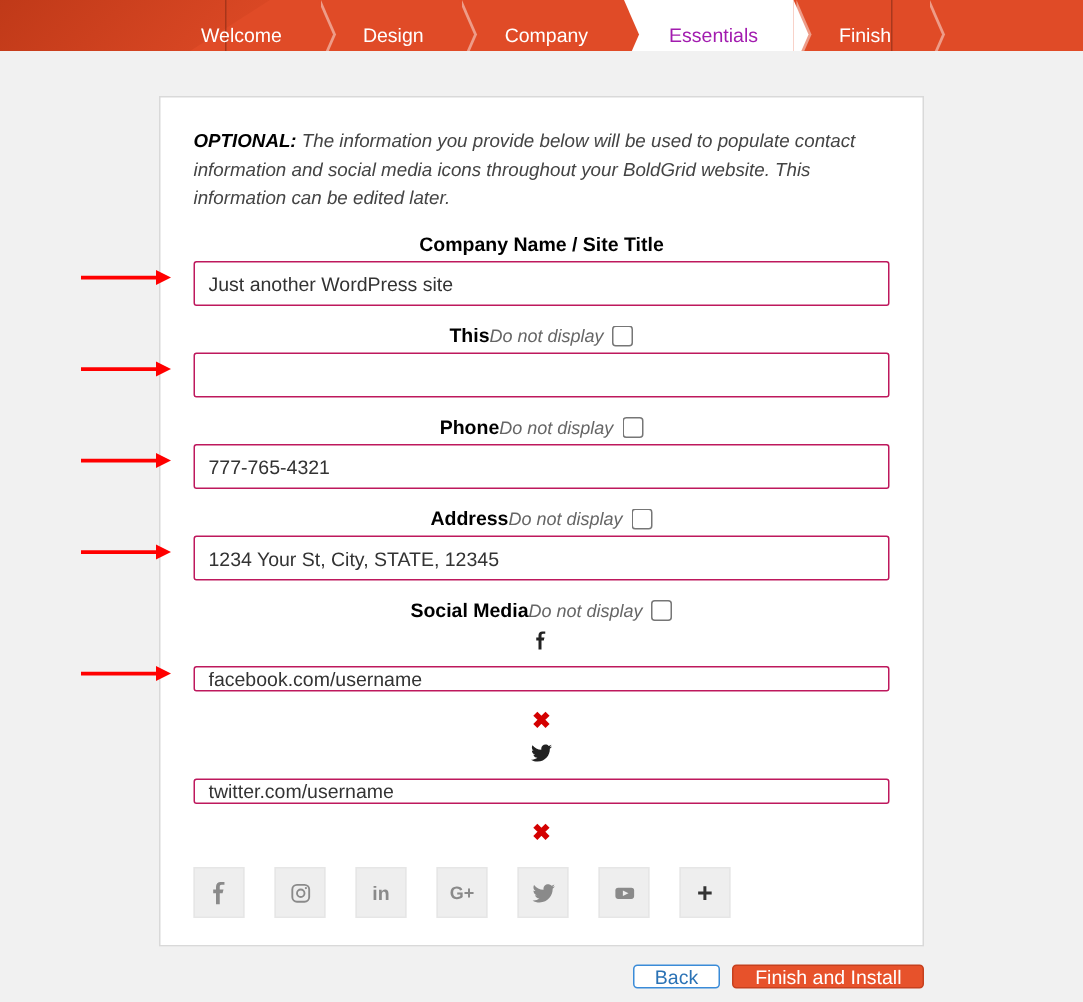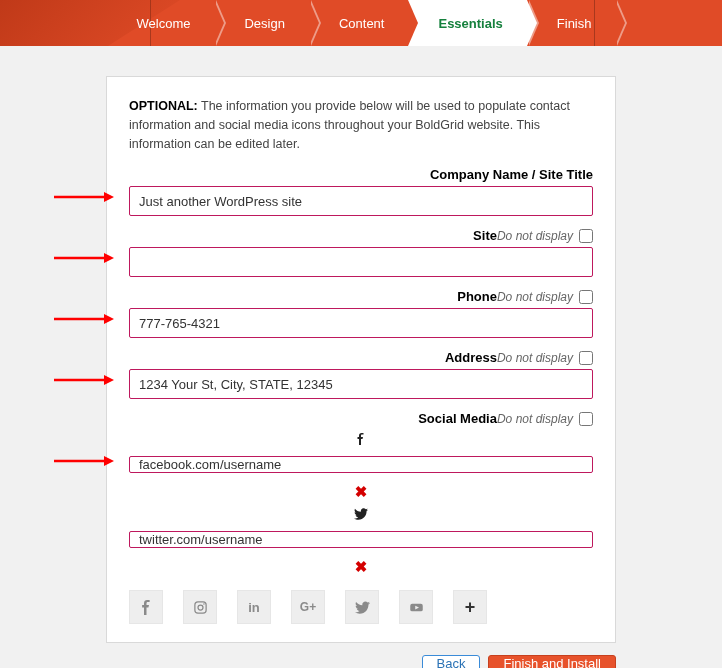--- a/index.html
+++ b/index.html
@@ -1,32 +1,32 @@
 <!DOCTYPE html>
 <html><head>
 <meta charset="utf-8">
 <style>
 * { box-sizing: border-box; margin: 0; padding: 0; }
 body { font-family: -apple-system, "Segoe UI", Arial, sans-serif; background: #f1f1f1; width: 722px; height: 668px; overflow: hidden; font-size: 13px; color: #333; }
-.topbar { height: 46px; background: #e04b27; display: flex; justify-content: center; align-items: stretch; position: relative; overflow: hidden; }
+.topbar { height: 34px; background: #e04b27; display: flex; justify-content: center; align-items: stretch; position: relative; overflow: hidden; }
 .topbar::before, .topbar::after { content:""; position:absolute; top:0; bottom:0; width:1px; background:rgba(0,0,0,.25);}
 .topbar::before { left:150px; } .topbar::after { right:127px; }
 .shard { position:absolute; top:0; left:0; width:180px; height:46px; background:linear-gradient(135deg, rgba(160,40,10,.5), rgba(0,0,0,0)); clip-path: polygon(0 0, 100% 0, 60% 100%, 0 100%); }
 .steps { display:flex; align-items:stretch; height:46px; }
 .step { position:relative; display:flex; align-items:center; padding: 0 24px 0 30px; color:#fff; font-size:13px; }
 .step::after { content:""; position:absolute; right:-10px; top:0; width:0; height:0; border-top:23px solid transparent; border-bottom:23px solid transparent; border-left:10px solid #e04b27; z-index:2; }
 .step::before { content:""; position:absolute; right:-12px; top:0; width:0; height:0; border-top:23px solid transparent; border-bottom:23px solid transparent; border-left:10px solid rgba(255,255,255,.45); z-index:1; }
-.step.active { background:#fff; color:#15803d;font-weight:bold; }
+.step.active { background:#fff; color:#a21caf; }
 .step.active::after { border-left-color:#fff; }
 .step:last-child::after, .step:last-child::before { display:block; }
 .card { width: 510px; margin: 30px auto 0; background:#fff; border:1px solid #d9d9d9; padding: 20px 22px 18px; position:relative; }
-.intro { font-size: 12.5px; line-height: 1.5; color:#444; margin-bottom: 14px; }
+.intro { font-size: 12.5px; line-height: 1.5; color:#444; margin-bottom: 14px; font-style: italic; }
 .intro b { color:#000; }
 .field { margin-top: 12px; }
-.label-row { display:flex; justify-content:flex-end; align-items:center; margin-bottom:4px; }
+.label-row { display:flex; justify-content:center; align-items:center; margin-bottom:4px; }
 .label { font-weight:700; font-size:13px; color:#000; }
 .dnd { display:flex; align-items:center; gap:6px; font-style:italic; color:#666; font-size:12px; }
 .dnd input { width:14px; height:14px; accent-color:#888; }
 .tf { width:100%; height:30px; border:1px solid #be185d; padding: 0 9px; font-size:13px; color:#333; outline:none; border-radius:2px; }
 .social-row { display:flex; align-items:center; gap:10px; margin-top:6px;flex-direction:column; }
 .social-row .icon { width:16px; display:flex; justify-content:center; color:#222; }
 .social-row .tf { flex:1; }
 .remove { color:#d40000; font-weight:700; cursor:pointer; font-size:15px; width:14px; text-align:center; }
 .social-icons { display:flex; gap:20px; margin-top:14px; }
 .sicon { width:34px; height:34px; background:#eee; display:flex; align-items:center; justify-content:center; color:#8a8a8a; border:1px solid #e6e6e6; cursor:pointer; }
@@ -39,21 +39,21 @@
 .arrow svg { width:60px; height:12px; }
 </style>
 </head>
 <body>
 
 <div class="topbar">
   <div class="shard"></div>
   <div class="steps">
     <div class="step">Welcome</div>
     <div class="step">Design</div>
-    <div class="step">Content</div>
+    <div class="step">Company</div>
     <div class="step active">Essentials</div>
     <div class="step">Finish</div>
   </div>
 </div>
 
 <div class="card">
   <p class="intro"><b>OPTIONAL:</b><span> The information you provide below will be used to populate contact information and social media icons throughout your BoldGrid website. This information can be edited later.</span></p>
 
   <div class="field" style="position:relative;">
     <div class="arrow" style="top:24px;"><svg viewBox="0 0 60 12">
@@ -65,21 +65,21 @@
       </div>
     <input class="tf" value="Just another WordPress site" style="">
   </div>
 
   <div class="field" style="position:relative;">
     <div class="arrow" style="top:24px;"><svg viewBox="0 0 60 12">
           <line x1="0" y1="6" x2="50" y2="6" stroke="red" stroke-width="2.5"></line>
           <polygon points="50,1 60,6 50,11" fill="red"></polygon>
         </svg></div>
     <div class="label-row">
-      <span class="label">Site</span>
+      <span class="label">This</span>
       <label class="dnd">
           <span>Do not display</span>
           <input type="checkbox" style="">
         </label>
     </div>
     <input class="tf" value="" style="">
   </div>
 
   <div class="field" style="position:relative;">
     <div class="arrow" style="top:24px;"><svg viewBox="0 0 60 12">

